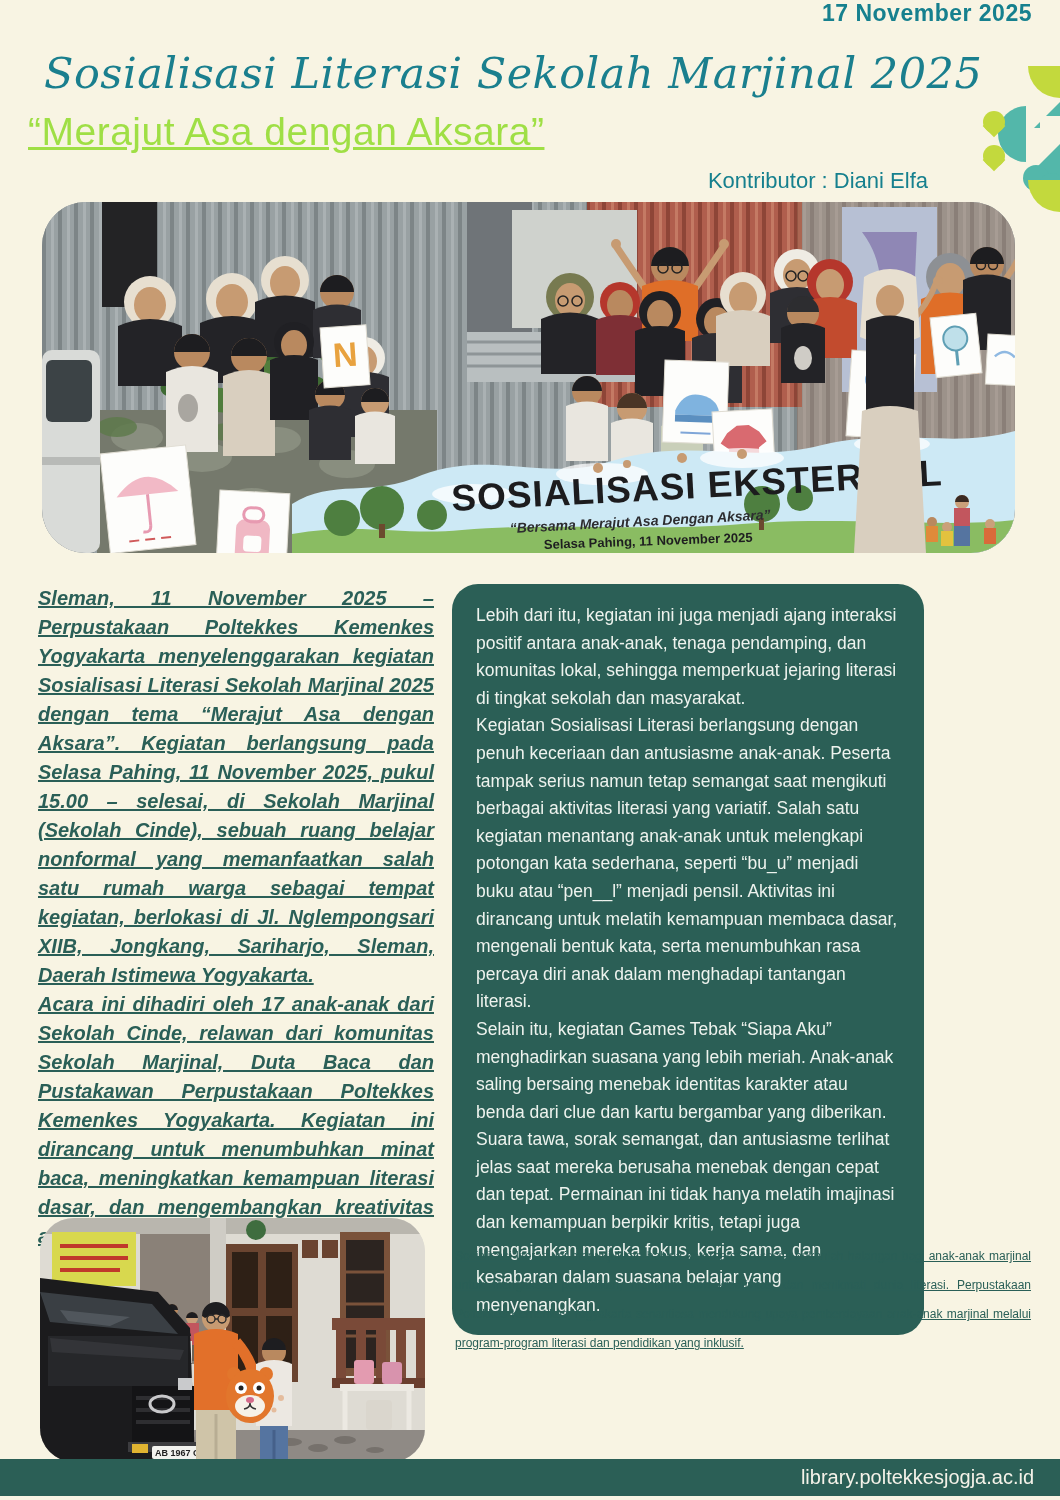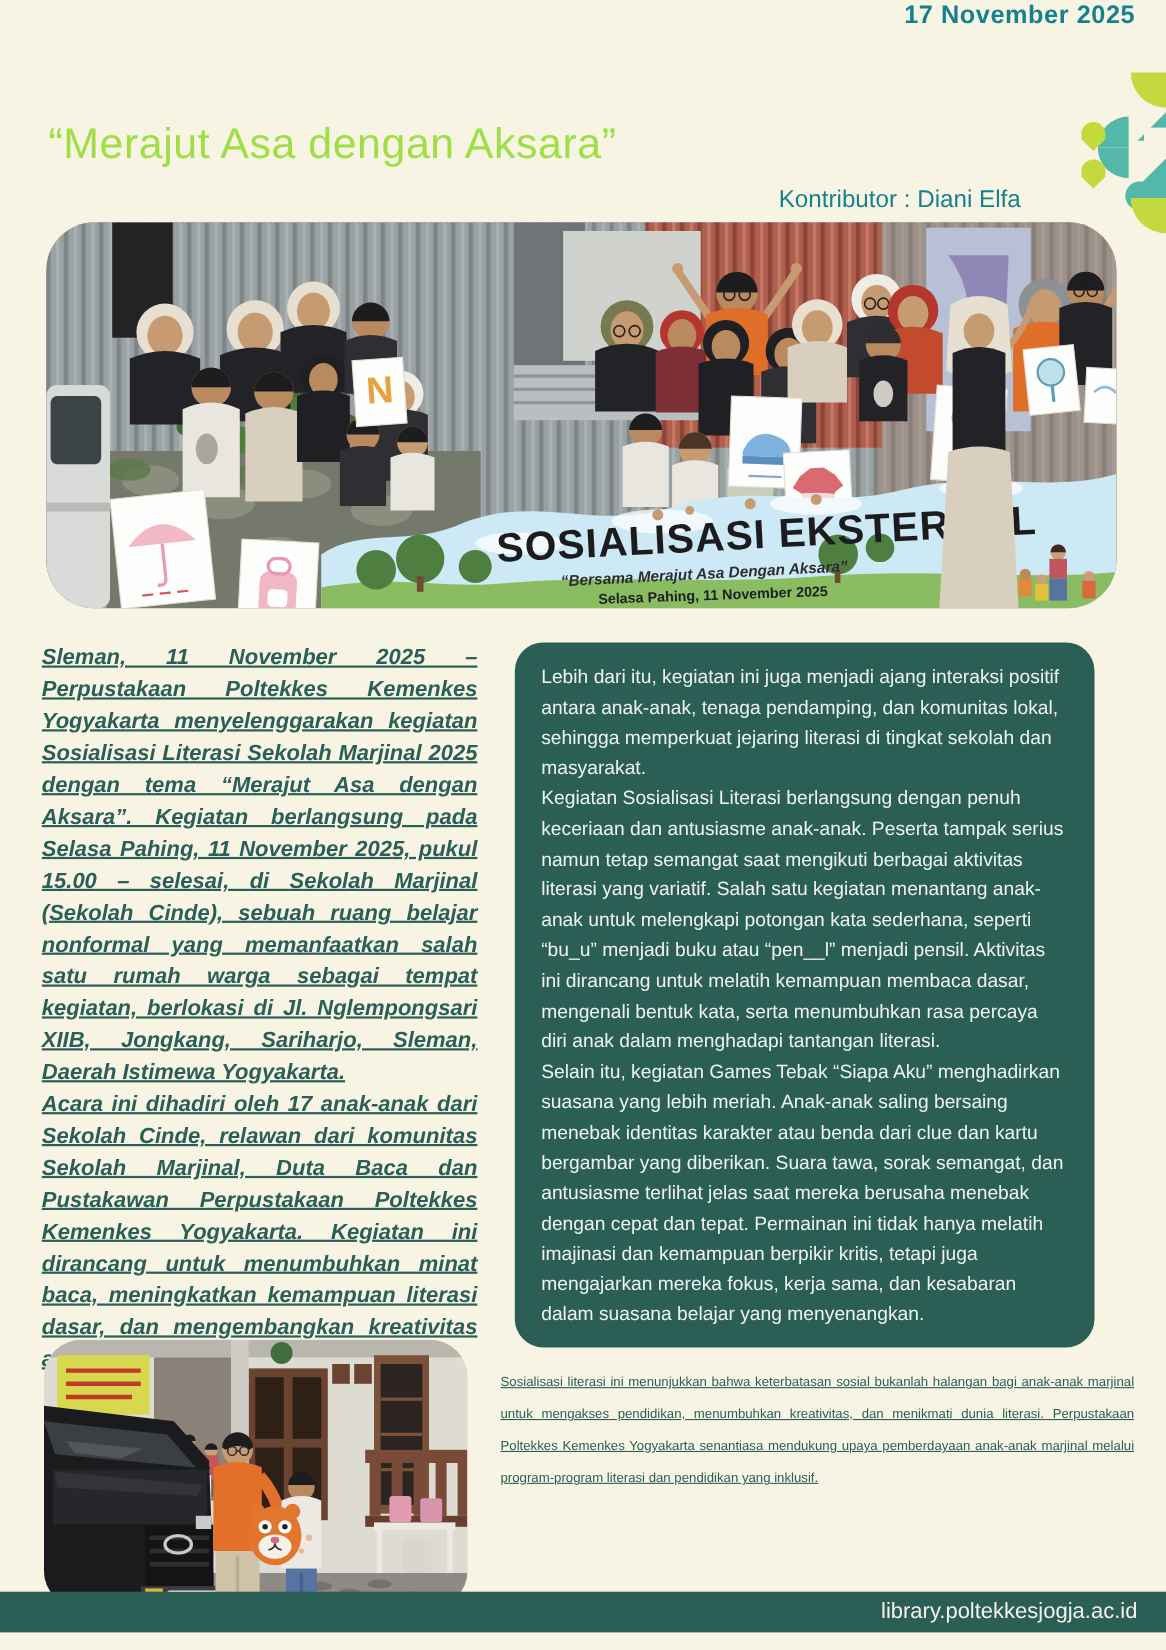--- a/index.html
+++ b/index.html
@@ -4,60 +4,61 @@
 <style>
   * { margin:0; padding:0; box-sizing:border-box; }
   html,body { width:1060px; }
   body { font-family:"Liberation Sans", sans-serif; }
   .page { position:relative; width:1060px; height:1500px; background:#f8f4e3; overflow:hidden; }
   .abs { position:absolute; }
 
   .date { top:0; right:28px; font-size:23px; font-weight:700; color:#16808e; letter-spacing:.5px; }
   .title { left:44px; top:48px; width:900px; font-family:"DejaVu Serif", serif; font-style:italic;
            font-size:43px; color:#1a7f8e; white-space:nowrap; letter-spacing:.5px; }
-  .subtitle { left:44px; top:110px; font-size:39px; color:#9fdf45; letter-spacing:.5px; }
+  .subtitle { left:28px; top:110px; font-size:39px; color:#9fdf45; letter-spacing:.5px;text-decoration:underline; }
   .contrib { top:168px; right:132px; font-size:22px; font-weight:500; color:#16808e;text-align:right; }
 
   .logo { top:60px; right:0; width:78px; height:158px; z-index:6; }
 
   .photo-main { left:42px; top:202px; width:973px; height:351px; border-radius:44px; overflow:hidden;
                 background:#8f969a; z-index:2; }
   .photo-main svg, .photo-b svg { display:block; width:100%; height:100%; }
 
   .leftcol { left:38px; top:584px; width:396px; color:#2a5f57; font-size:20px; font-weight:bold;
              font-style:italic; line-height:29px; text-align:justify; }
   .leftcol p { margin:0;text-decoration:underline; }
 
-  .panel { left:468px; top:584px; width:527px; min-height:621px; background:#2b5f56; border-radius:26px;
+  .panel { left:452px; top:584px; width:472px; min-height:621px; background:#2b5f56; border-radius:26px;
            padding:18px 24px 16px 24px; color:#eef3ee; font-size:17.5px; line-height:27.6px; }
   .panel p { margin:0; }
 
   .closing { left:455px; top:1242px; width:576px; color:#2a5f57; font-size:12px; line-height:29px;
              text-align:justify;text-decoration:underline; }
 
   .photo-b { left:40px; top:1218px; width:385px; height:244px; border-radius:34px; overflow:hidden;
              background:#dedbd3; z-index:2; }
 
-  .footer { left:0; bottom:16px; width:1060px; height:37px; background:#2b5f56; z-index:5; }
+  .footer { left:0; bottom:4px; width:1060px; height:37px; background:#2b5f56; z-index:5; }
   .footer span { position:absolute; right:26px; top:0; line-height:37px; color:#f4f2e8; font-size:20px; }
 
   
   .skin{fill:#c79b72}.skin2{fill:#b9895f}.hair{fill:#1d1d20}
   .hcream{fill:#e7dfd0}.hwhite{fill:#efece4}.hblack{fill:#202024}.hred{fill:#b5372c}
   .hgreen{fill:#777a50}.hgray{fill:#8d9094}
   .bblack{fill:#232327}.bwhite{fill:#e9e6df}.borange{fill:#df6e28}.bcream{fill:#d9cfbf}
   .bdark{fill:#2e2e33}.bmar{fill:#7e2f35}
   .paper{fill:#fdfdfb;stroke:#e0ddd3;stroke-width:1}
 </style>
 </head>
 <body>
 
 <div class="page">
 
   <div class="abs date">17 November 2025</div>
+  <div class="abs title">Sosialisasi Literasi Sekolah Marjinal 2025</div>
   <div class="abs subtitle">“Merajut Asa dengan Aksara”</div>
   <div class="abs contrib">Kontributor : Diani Elfa</div>
 
   <svg class="abs logo" viewBox="0 0 78 158">
     <path d="M46 6 H78 V38 A32 32 0 0 1 46 6 Z" fill="#c3d93d"></path>
     <path d="M78 42 L46 74 L78 74 Z" fill="#53b7aa"></path>
     <path d="M44 46 a28 28 0 0 0 -28 28 h28 z" fill="#53b7aa"></path>
     <path d="M44 102 a28 28 0 0 1 -28 -28 h28 z" fill="#53b7aa"></path>
     <circle cx="12" cy="62" r="11" fill="#c3d93d"></circle>
     <rect x="4" y="58" width="16" height="16" transform="rotate(45 12 66)" fill="#c3d93d"></rect>

